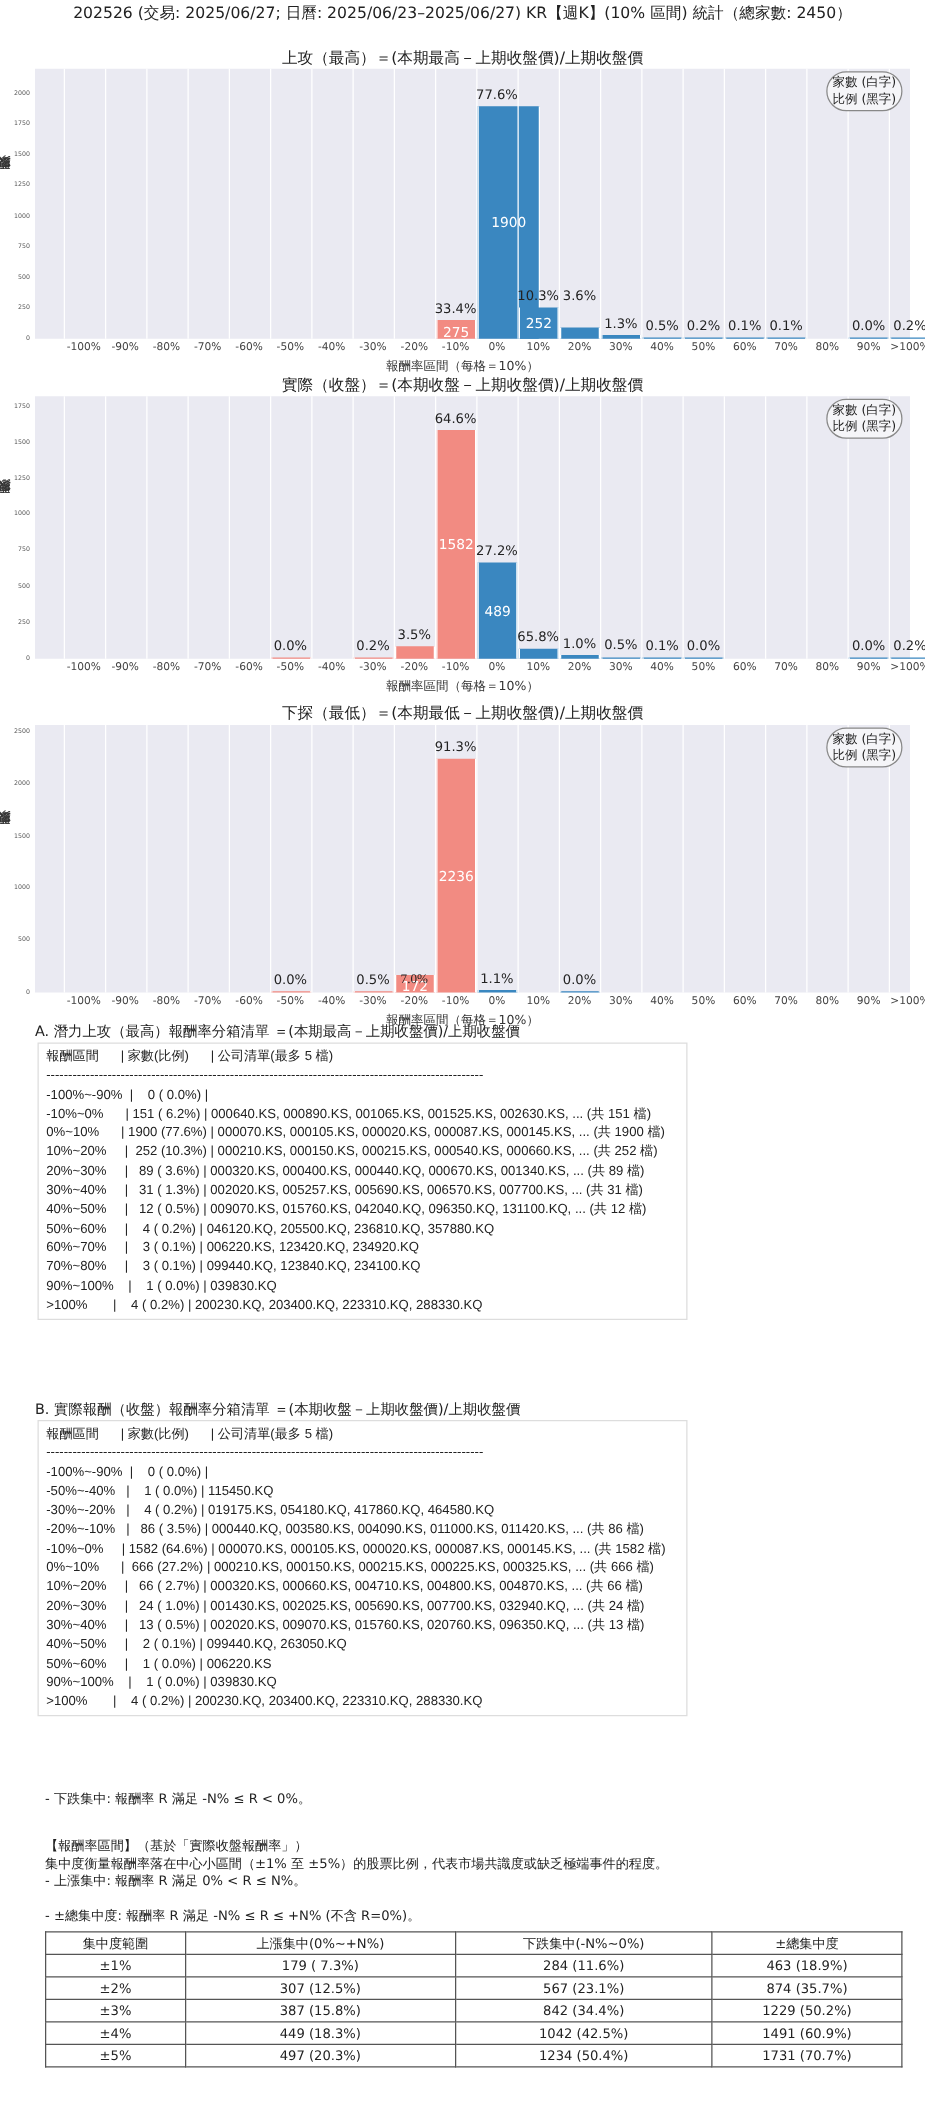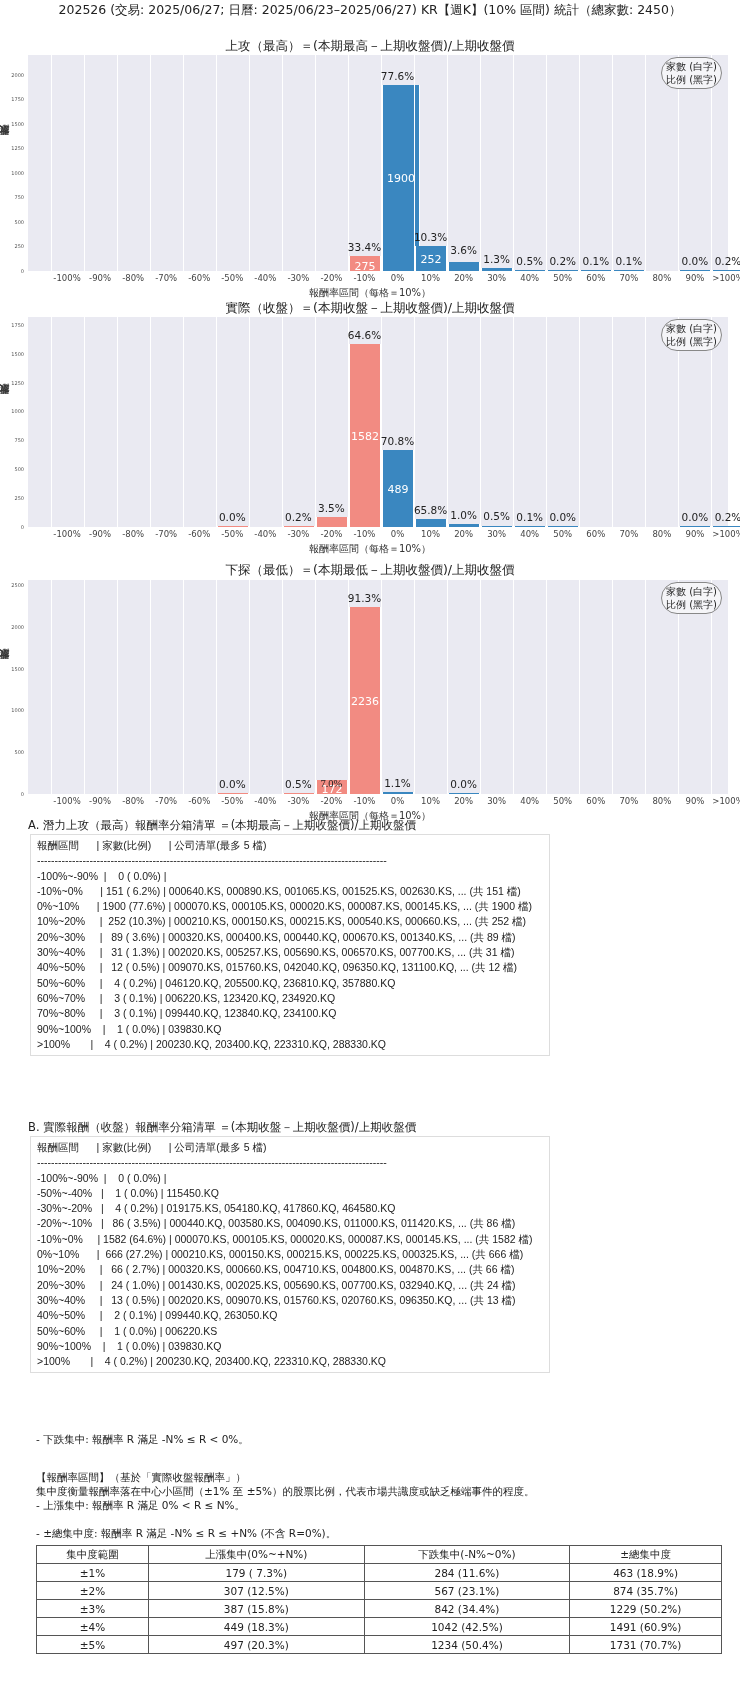--- a/index.html
+++ b/index.html
@@ -51,32 +51,32 @@
       <div class="vgrid" style="left: 187.762px;"></div>
       <div class="vgrid" style="left: 220.81px;"></div>
       <div class="vgrid" style="left: 253.857px;"></div>
       <div class="vgrid" style="left: 286.905px;"></div>
       <div class="vgrid" style="left: 319.952px;"></div>
       <div class="bar neg" style="left: 320.952px; width: 32.0476px; height: 14.7985px;">
         <div class="bar-count" style="top: 9.79855px;">275</div>
       </div>
       <div class="bar-pct" style="left: 316.476px; top: 186.201px;">33.4%</div>
       <div class="vgrid" style="left: 353px;"></div>
-      <div class="bar pos" style="left: 354px; width: 38px; height: 186.207px;">
+      <div class="bar pos" style="left: 354px; width: 50px; height: 186.207px;">
         <div class="bar-count" style="top: 93.1034px;">1900</div>
       </div>
       <div class="bar-pct" style="left: 349.524px; top: 14.7931px;">77.6%</div>
       <div class="vgrid" style="left: 386.048px;"></div>
       <div class="bar pos" style="left: 387.048px; width: 32.0476px; height: 24.6969px;">
         <div class="bar-count" style="top: 12.3485px;">252</div>
       </div>
       <div class="bar-pct" style="left: 382.571px; top: 176.303px;">10.3%</div>
       <div class="vgrid" style="left: 419.095px;"></div>
       <div class="bar pos" style="left: 420.095px; width: 32.0476px; height: 8.72232px;"></div>
-      <div class="bar-pct" style="left: 415.619px; top: 189px;">3.6%</div>
+      <div class="bar-pct" style="left: 415.619px; top: 176px;">3.6%</div>
       <div class="vgrid" style="left: 452.143px;"></div>
       <div class="bar pos" style="left: 453.143px; width: 32.0476px; height: 3.03811px;"></div>
       <div class="bar-pct" style="left: 448.667px; top: 197.962px;">1.3%</div>
       <div class="vgrid" style="left: 485.19px;"></div>
       <div class="bar pos" style="left: 486.19px; width: 32.0476px; height: 1.5px;"></div>
       <div class="bar-pct" style="left: 481.714px; top: 199.5px;">0.5%</div>
       <div class="vgrid" style="left: 518.238px;"></div>
       <div class="bar pos" style="left: 519.238px; width: 32.0476px; height: 1.5px;"></div>
       <div class="bar-pct" style="left: 514.762px; top: 199.5px;">0.2%</div>
       <div class="vgrid" style="left: 551.286px;"></div>
@@ -149,21 +149,21 @@
       <div class="bar-pct" style="left: 283.429px; top: 185.066px;">3.5%</div>
       <div class="vgrid" style="left: 319.952px;"></div>
       <div class="bar neg" style="left: 320.952px; width: 32.0476px; height: 182.739px;">
         <div class="bar-count" style="top: 91.3696px;">1582</div>
       </div>
       <div class="bar-pct" style="left: 316.476px; top: 12.2607px;">64.6%</div>
       <div class="vgrid" style="left: 353px;"></div>
       <div class="bar pos" style="left: 354px; width: 32.0476px; height: 76.9307px;">
         <div class="bar-count" style="top: 38.4653px;">489</div>
       </div>
-      <div class="bar-pct" style="left: 349.524px; top: 118.069px;">70.8%</div>
+      <div class="bar-pct" style="left: 349.524px; top: 118.069px;">27.2%</div>
       <div class="vgrid" style="left: 386.048px;"></div>
       <div class="bar pos" style="left: 387.048px; width: 32.0476px; height: 7.62376px;"></div>
       <div class="bar-pct" style="left: 382.571px; top: 187.376px;">65.8%</div>
       <div class="vgrid" style="left: 419.095px;"></div>
       <div class="bar pos" style="left: 420.095px; width: 32.0476px; height: 2.77228px;"></div>
       <div class="bar-pct" style="left: 415.619px; top: 192.228px;">1.0%</div>
       <div class="vgrid" style="left: 452.143px;"></div>
       <div class="bar pos" style="left: 453.143px; width: 32.0476px; height: 1.50165px;"></div>
       <div class="bar-pct" style="left: 448.667px; top: 193.498px;">0.5%</div>
       <div class="vgrid" style="left: 485.19px;"></div>

